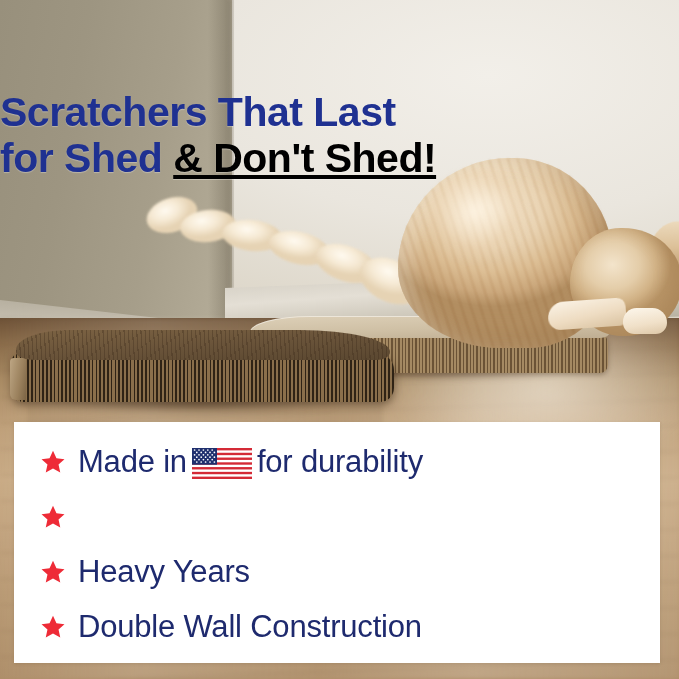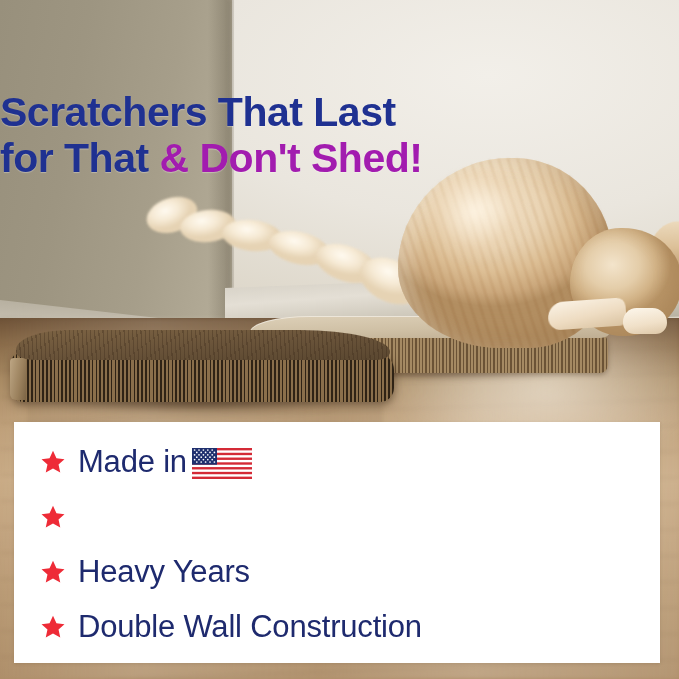--- a/index.html
+++ b/index.html
@@ -273,21 +273,21 @@
     margin-top: 32px;
   }
   .headline .ln {
     display: block;
     font-size: 41px;
     font-weight: bold;
     white-space: nowrap;
   }
   .headline .ln1 { margin-bottom: 5px; }
   .hl-navy { color: #1f3191; text-shadow: 0 1px 1px rgba(255,255,255,.30); }
-  .hl-red  { color: #a21caf; text-shadow: 0 1px 1px rgba(255,255,255,.30); }
+  .hl-red  { color: #000000; text-shadow: 0 1px 1px rgba(255,255,255,.30); text-decoration: underline; }
 
   
   .card {
     position: absolute;
     left: 14px; top: 422px;
     width: 646px; height: 241px;
     background: #ffffff;
     box-shadow: 0 1px 3px rgba(90,70,45,.18);
     z-index: 7;
   }
@@ -372,21 +372,21 @@
       <div class="capL"></div>
       <div class="top"></div>
     </div>
   </div>
 
   <div class="headline">
     <span class="ln ln1">
       <span class="hl-navy">Scratchers That Last</span>
     </span>
     <span class="ln ln2">
-      <span class="hl-navy">for That</span><span class="hl-navy">&nbsp;</span><span class="hl-red">&amp; Don't Shed!</span>
+      <span class="hl-navy">for Shed</span><span class="hl-navy">&nbsp;</span><span class="hl-red">&amp; Don't Shed!</span>
     </span>
   </div>
 
   <div class="card">
     <div class="bullets">
 
       <div class="bullet">
         <svg class="star-icon" viewBox="0 0 24 24">
           <polygon points="12,1.6 15.2,8.6 22.6,9.4 17.1,14.4 18.7,21.8 12,18.0 5.3,21.8 6.9,14.4 1.4,9.4 8.8,8.6" fill="#ee2b37"></polygon>
         </svg>
@@ -432,20 +432,21 @@
                   <circle cx="15.8" cy="11.6" r="0.85"></circle>
                 <circle cx="20.2" cy="11.6" r="0.85"></circle>
                 <circle cx="4.8" cy="14.0" r="0.85"></circle>
                   <circle cx="9.2" cy="14.0" r="0.85"></circle>
                 <circle cx="13.6" cy="14.0" r="0.85"></circle>
                   <circle cx="18.0" cy="14.0" r="0.85"></circle>
                 <circle cx="22.4" cy="14.0" r="0.85"></circle>
               </g>
             </svg>
           </span>
+          <span>for durability</span>
         </span>
       </div>
 
       <div class="bullet">
         <svg class="star-icon" viewBox="0 0 24 24">
           <polygon points="12,1.6 15.2,8.6 22.6,9.4 17.1,14.4 18.7,21.8 12,18.0 5.3,21.8 6.9,14.4 1.4,9.4 8.8,8.6" fill="#ee2b37"></polygon>
         </svg>
       </div>
 
       <div class="bullet">

